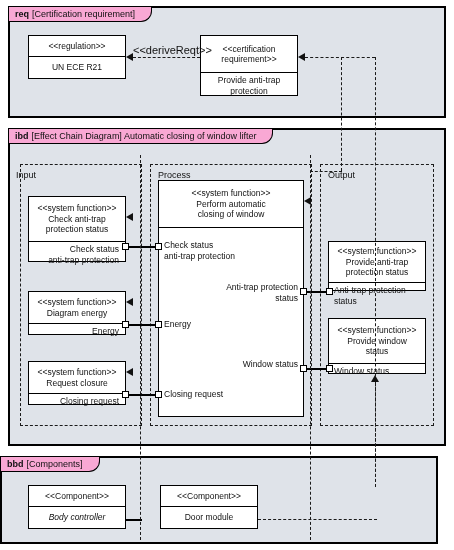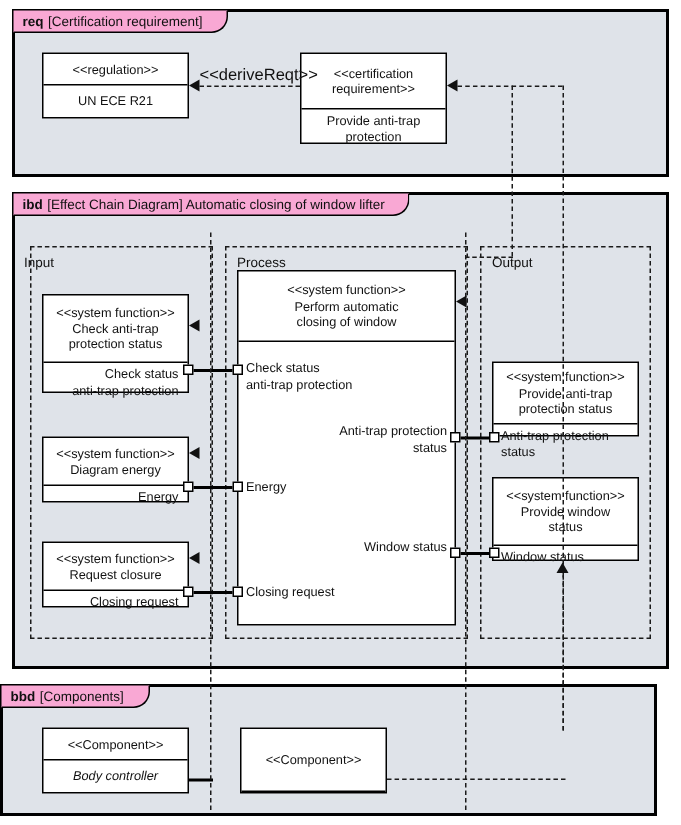--- a/index.html
+++ b/index.html
@@ -329,16 +329,17 @@
   </div>
 
   <div class="node" style="left:28px;top:485px;width:98px;height:44px;">
     <div class="hdr">&lt;&lt;Component&gt;&gt;</div>
     <div class="bdy" style="height:17px;font-style:italic;">Body controller</div>
   </div>
   <div class="solidline" style="left:126px;top:519px;width:16px;height:1.6px;"></div>
 
   <div class="node" style="left:160px;top:485px;width:98px;height:44px;">
     <div class="hdr">&lt;&lt;Component&gt;&gt;</div>
+    <div class="bdy" style="height:17px;">Door module</div>
   </div>
   <div class="dashline-h" style="left:258px;top:519px;width:119px;"></div>
 
 </div>
 
 </body></html>

